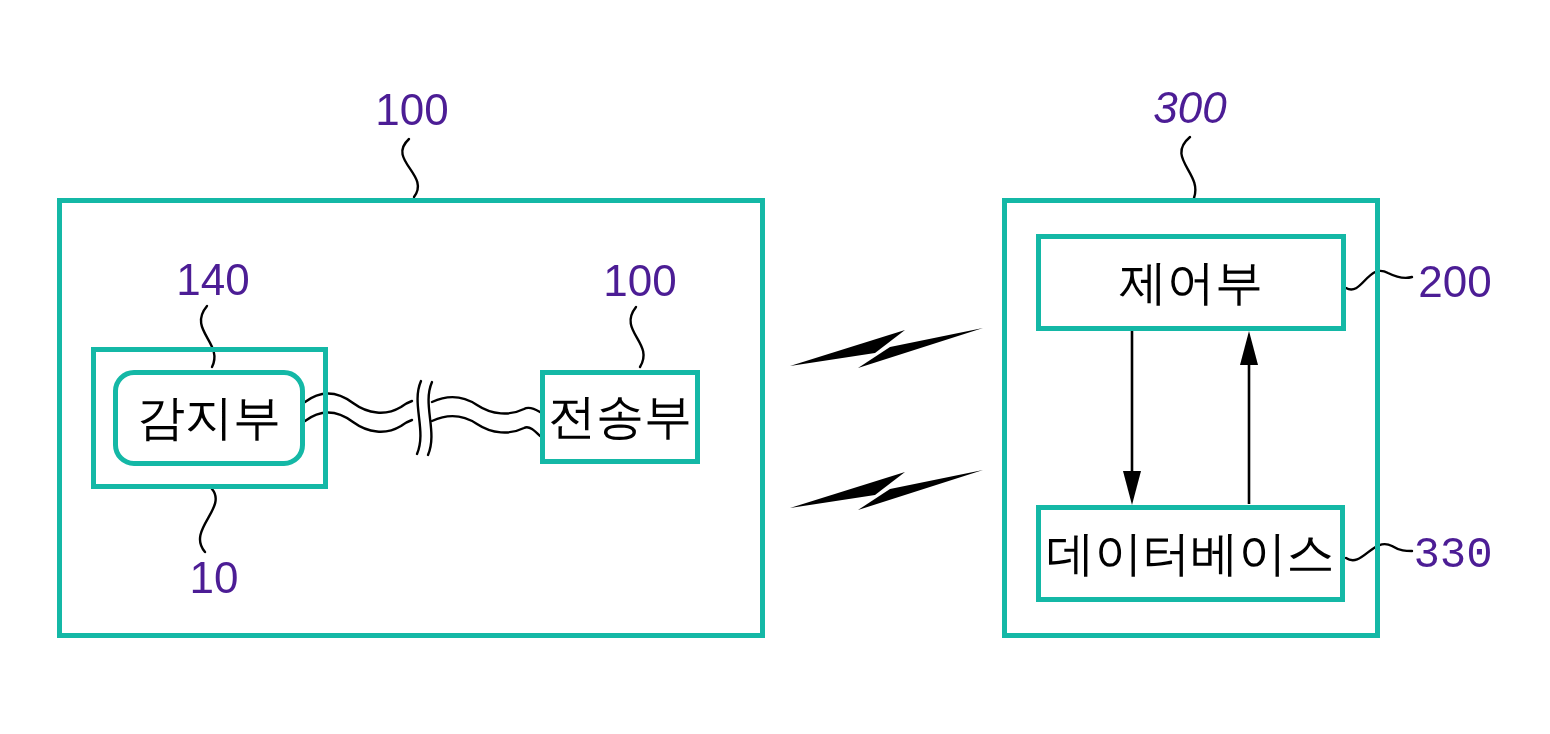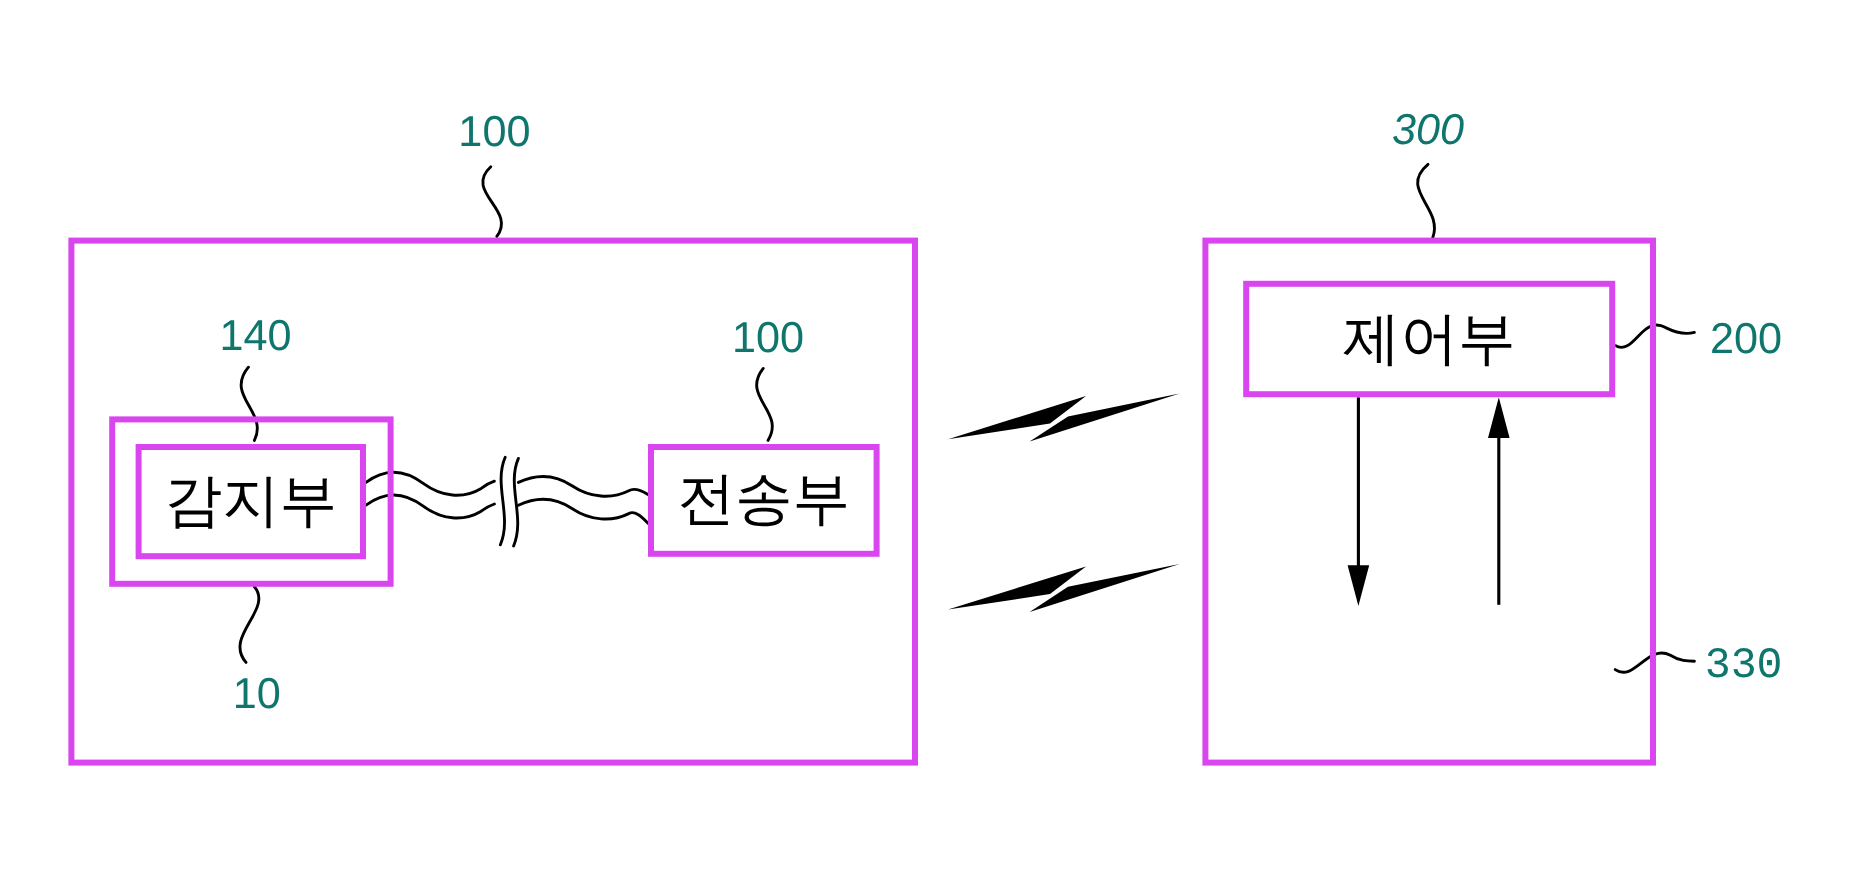--- a/index.html
+++ b/index.html
@@ -12,41 +12,41 @@
     width: 1550px;
     height: 734px;
     background: #ffffff;
     font-family: "Liberation Sans", "DejaVu Sans", sans-serif;
     color: #000000;
     overflow: hidden;
   }
   .box {
     position: absolute;
     box-sizing: border-box;
-    border: 5px solid #d946ef;
+    border: 5px solid #14b8a6;
     background: #ffffff;
     display: flex;
     align-items: center;
     justify-content: center;
   }
   .box.transparent {
     background: transparent;
   }
   .kr-label {
     font-size: 48px;
     line-height: 1;
     color: #000000;
     white-space: nowrap;
     letter-spacing: 0px;
   }
   .ref-label {
     position: absolute;
-    font-size: 36px;
+    font-size: 44px;
     line-height: 1;
-    color: #0f766e;
+    color: #4c1d95;
     white-space: nowrap;
     transform: translate(-50%, -50%);
   }
   #lines-layer {
     position: absolute;
     left: 0;
     top: 0;
     width: 1550px;
     height: 734px;
     pointer-events: none;
@@ -93,34 +93,37 @@
         <polygon points="790,508 905,472 875,495"></polygon>
         <polygon points="858,510 983,470 890,489"></polygon>
       </g>
     </g>
   </svg>
 
   <div class="box transparent" style="left:57px; top:198px; width:708px; height:440px;"></div>
 
   <div class="box transparent" style="left:91px; top:347px; width:237px; height:142px;"></div>
 
-  <div class="box" style="left:113px; top:370px; width:192px; height:96px;">
+  <div class="box" style="left:113px; top:370px; width:192px; height:96px;border-radius:21px;">
     <span class="kr-label">감지부</span>
   </div>
 
-  <div class="box" style="left:540px; top:370px; width:193px; height:94px;">
+  <div class="box" style="left:540px; top:370px; width:160px; height:94px;">
     <span class="kr-label">전송부</span>
   </div>
 
   <div class="box transparent" style="left:1002px; top:198px; width:378px; height:440px;"></div>
 
   <div class="box" style="left:1036px; top:234px; width:310px; height:97px;">
     <span class="kr-label">제어부</span>
   </div>
 
+  <div class="box" style="left:1036px; top:505px; width:309px; height:97px;">
+    <span class="kr-label">데이터베이스</span>
+  </div>
 
   <span class="ref-label" style="left:412px; top:110px;">100</span>
   <span class="ref-label" style="left:213px; top:280px;">140</span>
   <span class="ref-label" style="left:640px; top:281px;">100</span>
   <span class="ref-label" style="left:214px; top:578px;">10</span>
   <span class="ref-label" style="left:1190px; top:108px;font-style:italic;">300</span>
   <span class="ref-label" style="left:1455px; top:282px;">200</span>
   <span class="ref-label" style="left:1453px; top:555px;font-family:Liberation Mono, monospace;">330</span>
 
 </div>

